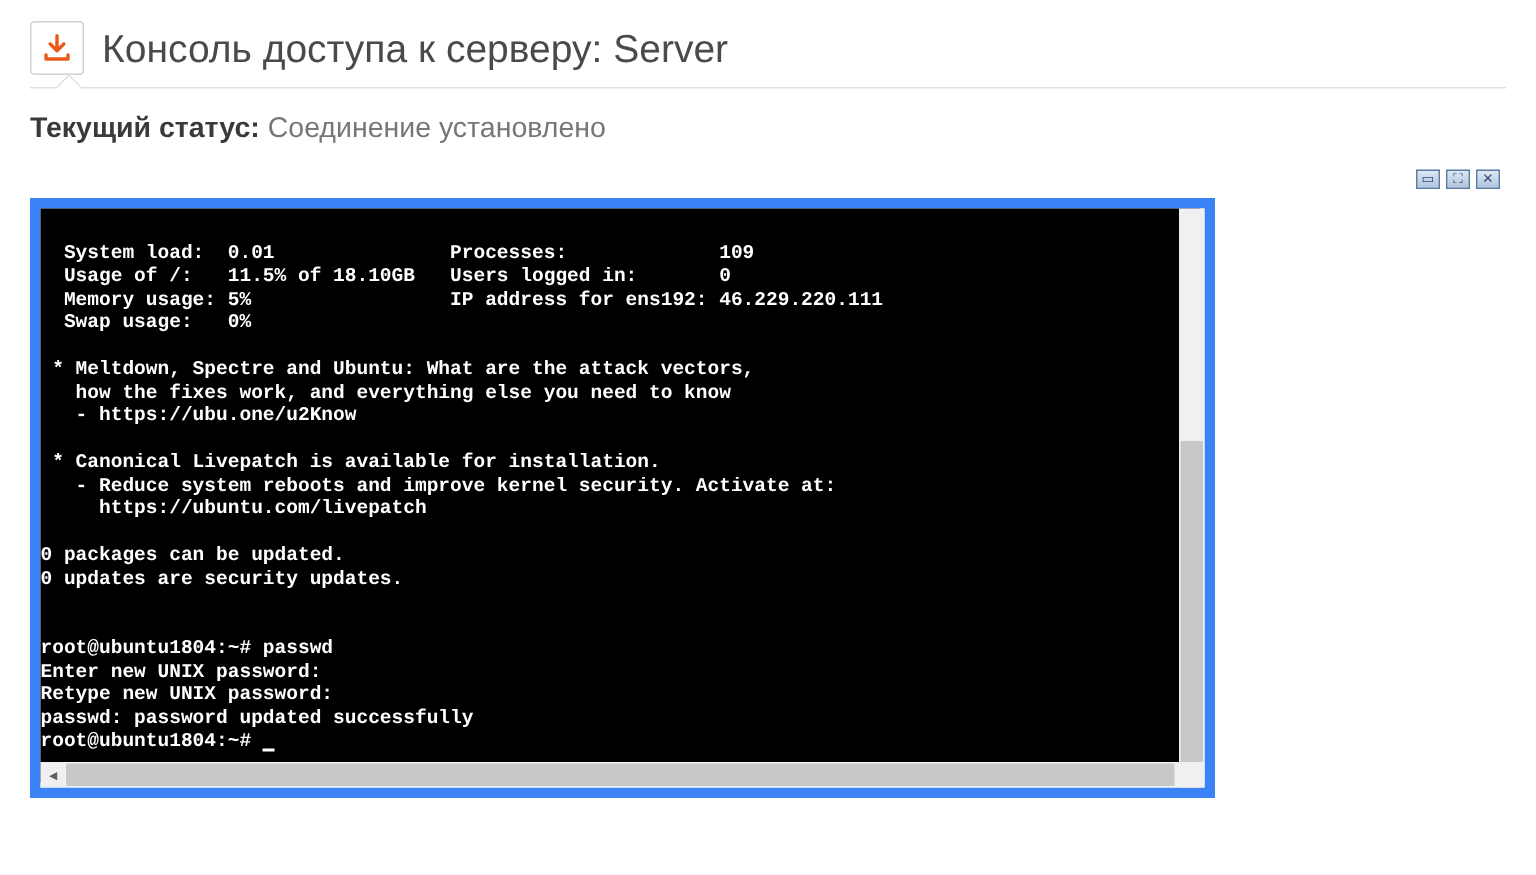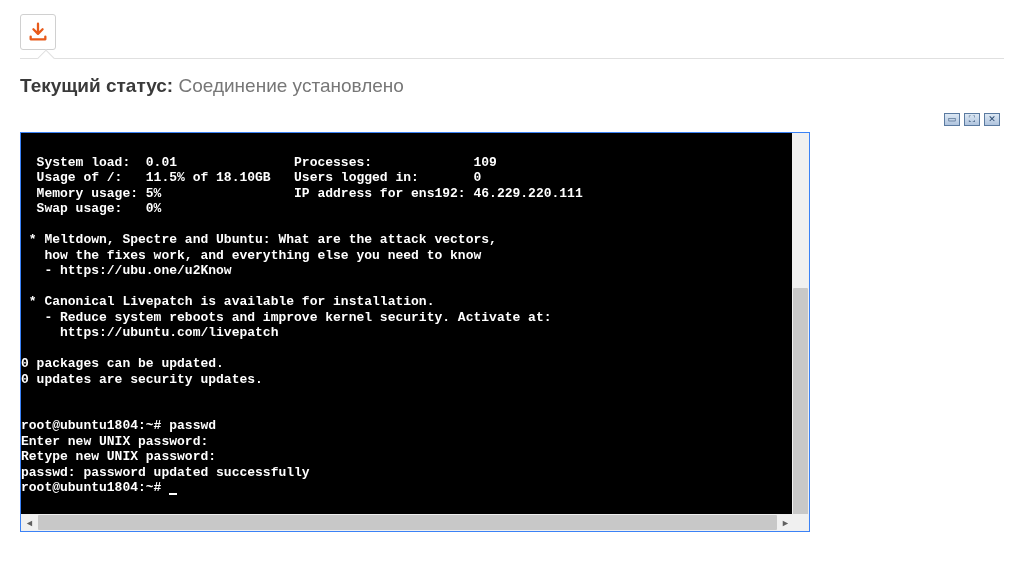--- a/index.html
+++ b/index.html
@@ -77,21 +77,21 @@
       color: #2a4a70;
       line-height: 1;
     }
     .console-area {
       padding: 2px 20px 0 20px;
     }
     .console-box {
       position: relative;
       width: 790px;
       height: 400px;
-      border: 1px solid #3b82f6;
+      border: 7px solid #3b82f6;
       background: #fff;
     }
     .console-inner {
       position: absolute;
       top: 0; left: 0;
       width: 773px;
       height: 383px;
       background: #000;
       color: #fff;
       font-family: "Courier New", monospace;
@@ -162,20 +162,21 @@
 </head>
 <body>
 
 <div class="header-row">
   <div class="download-icon">
     <svg viewBox="0 0 24 24" fill="none">
       <path d="M12 3 L12 14 M12 14 L7 9 M12 14 L17 9" stroke="#e85a1a" stroke-width="2.5" stroke-linecap="round" stroke-linejoin="round"></path>
       <path d="M4 17 L4 20 L20 20 L20 17" stroke="#e85a1a" stroke-width="2.5" stroke-linecap="round" stroke-linejoin="round"></path>
     </svg>
   </div>
+  <h1 class="page-title">Консоль доступа к серверу: Server</h1>
 </div>
 
 <div class="divider-wrap">
   <hr class="divider">
   <div class="notch"></div>
 </div>
 
 <div class="status-row">
   <span class="status-label">Текущий статус:</span>
   <span> </span>

